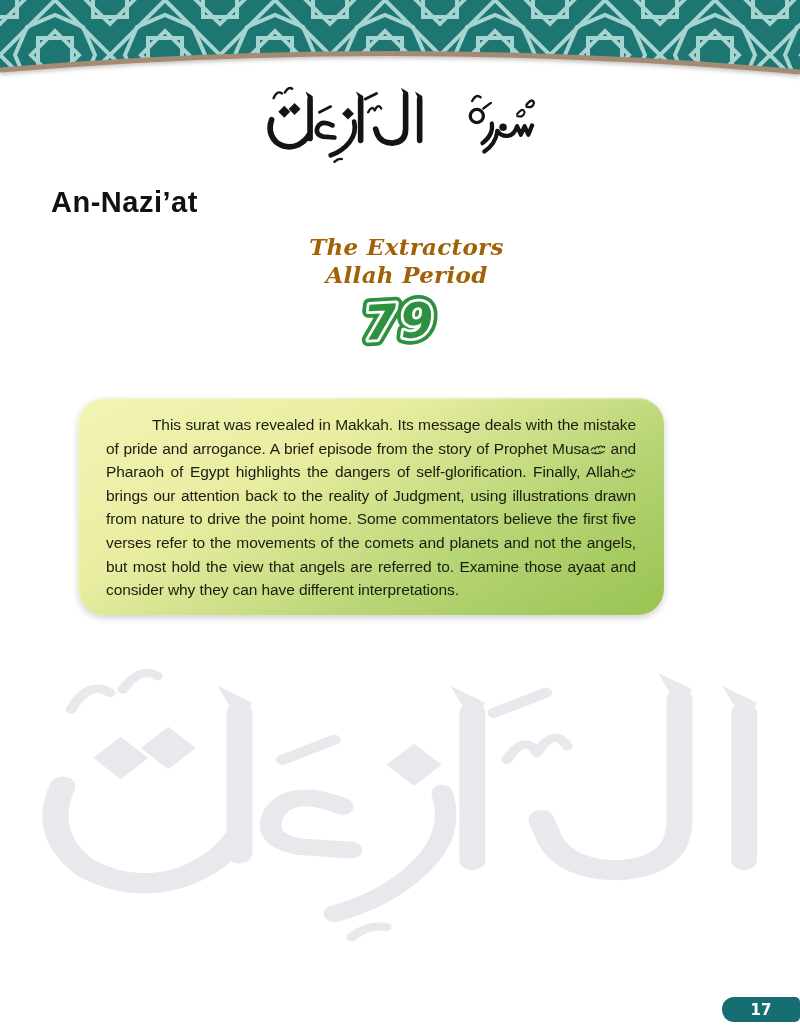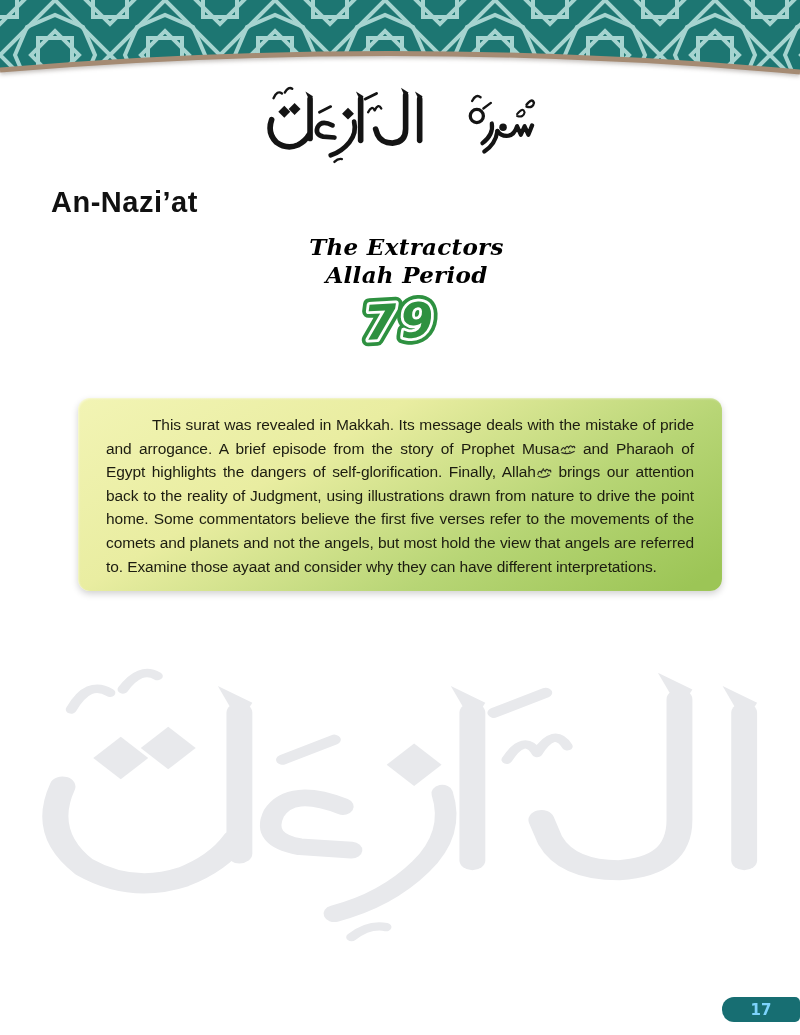--- a/index.html
+++ b/index.html
@@ -22,51 +22,51 @@
   .translit-title {
     position:absolute; left:7px; top:186px; width:800px;
     text-align:left; font-size:29px; font-weight:bold; color:#111111;
     letter-spacing:0.5px;
     margin-left:44px;
   }
   .subtitle {
     position:absolute; left:0; top:233px; width:800px;
     text-align:center; font-family:"DejaVu Serif", serif;
     font-style:italic; font-weight:bold; font-size:23px; line-height:28px;
-    color:#000000; letter-spacing:0.3px;padding-left:13px;
+    color:#a16207; letter-spacing:0.3px;padding-left:13px;
   }
   .num-badge {
     position:absolute; left:325px; top:288px; width:150px; height:64px;
     transform:rotate(-3deg);
   }
   
   .intro-box {
-    position:absolute; left:78px; top:398px; width:644px;
-    border-radius:12px;
+    position:absolute; left:78px; top:398px; width:586px;
+    border-radius:26px;
     background:linear-gradient(150deg,#f2f4b4 0%, #e9eda1 34%, #b7d575 68%, #9cc556 96%);
     box-shadow:0 3px 7px rgba(0,0,0,0.18), inset 1px 1px 2px rgba(255,255,255,0.45);
     padding:15px 28px 13px 28px;
     z-index:2;
   }
   .intro-box p {
     font-size:15.5px; line-height:23.6px; color:#1c1c10;
     text-align:justify; text-indent:46px; letter-spacing:-0.1px;
   }
   .honorific { display:inline-block; width:16px; height:14px; vertical-align:-2px; color:#2a2a20; }
   
   .watermark {
     position:absolute; left:28px; top:666px; width:755px; height:318px;
     color:#e8e9ec; z-index:1;
   }
   
   .page-tab {
     position:absolute; right:0; top:997px; width:78px; height:25px;
     background:#176e72; border-radius:12px 5px 5px 12px;
     display:flex; align-items:center; justify-content:center;
-    color:#7dd3fc; font-weight:bold; font-size:15px;
+    color:#ffffff; font-weight:bold; font-size:15px;
     font-family:"DejaVu Sans", sans-serif;
   }
 </style>
 </head>
 <body>
 
 <div class="page">
 
   <svg width="0" height="0" style="position:absolute" aria-hidden="true">
     <defs>

